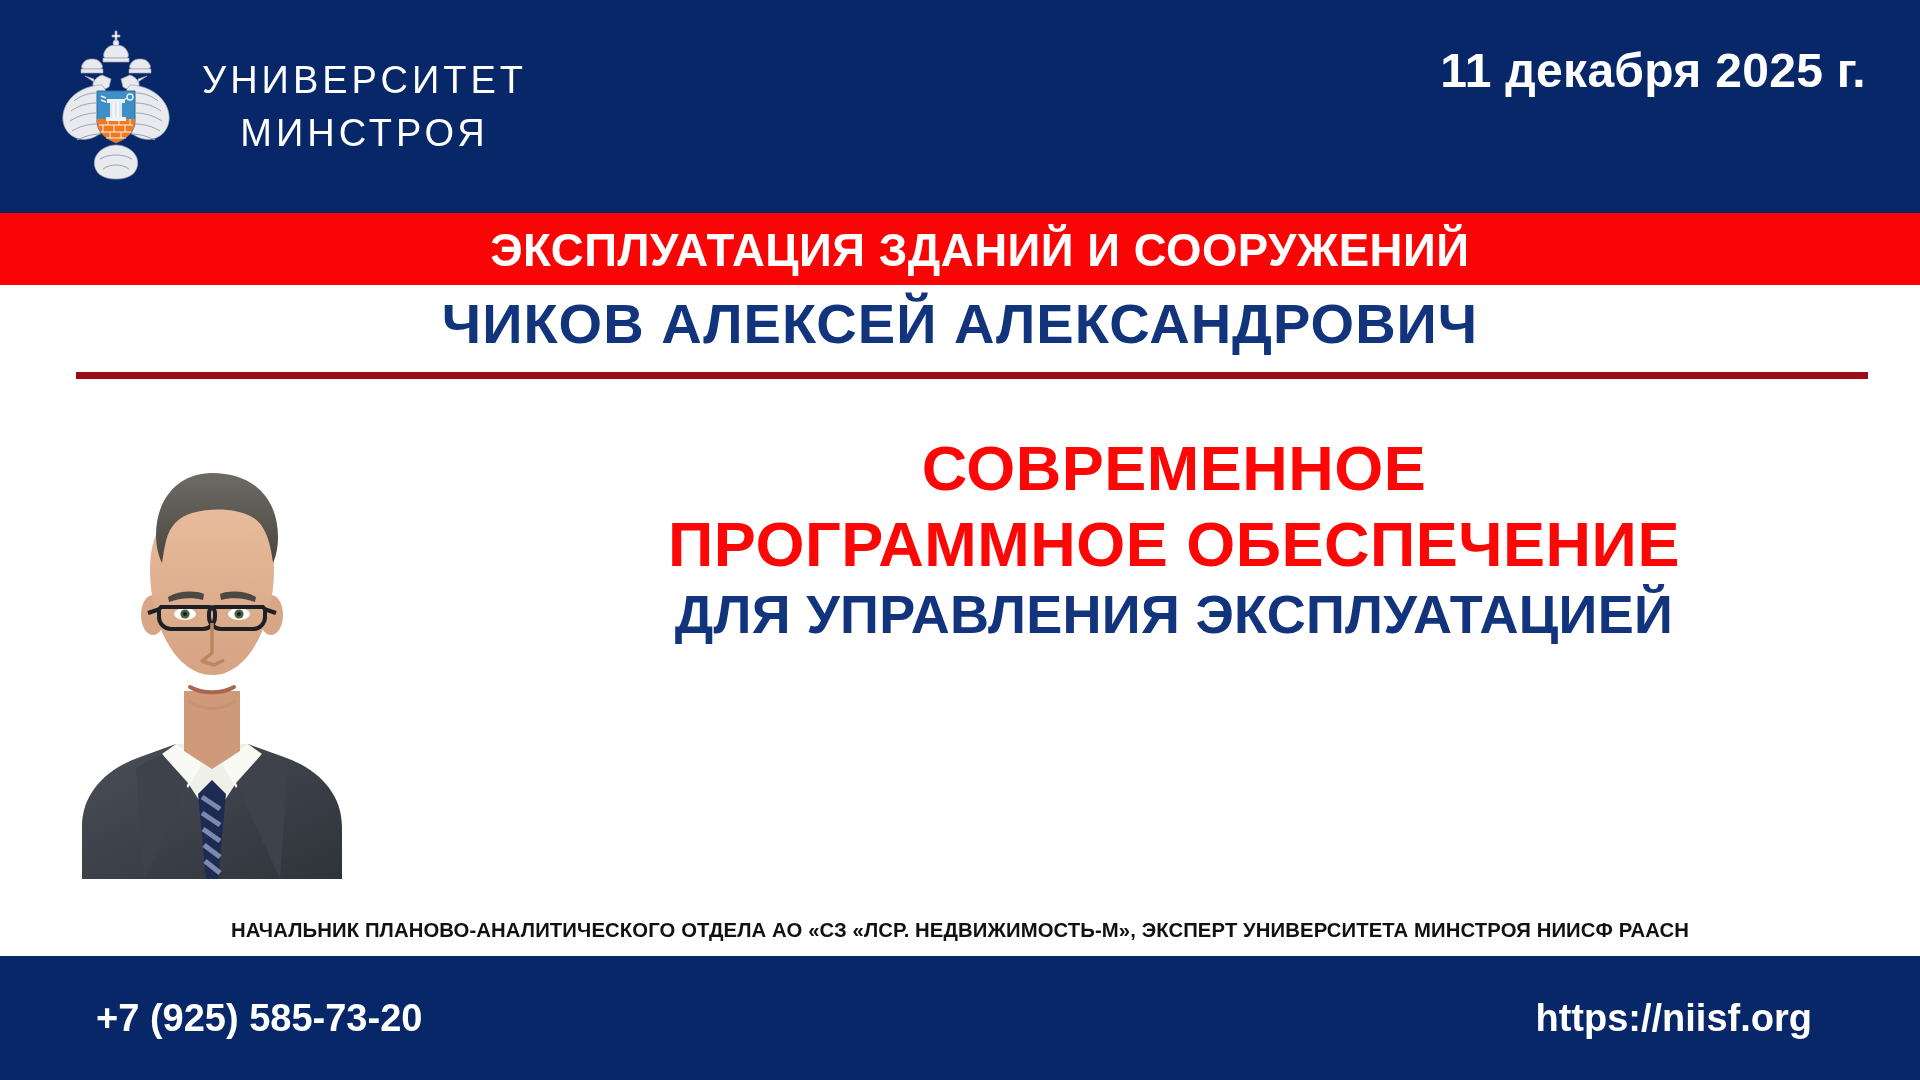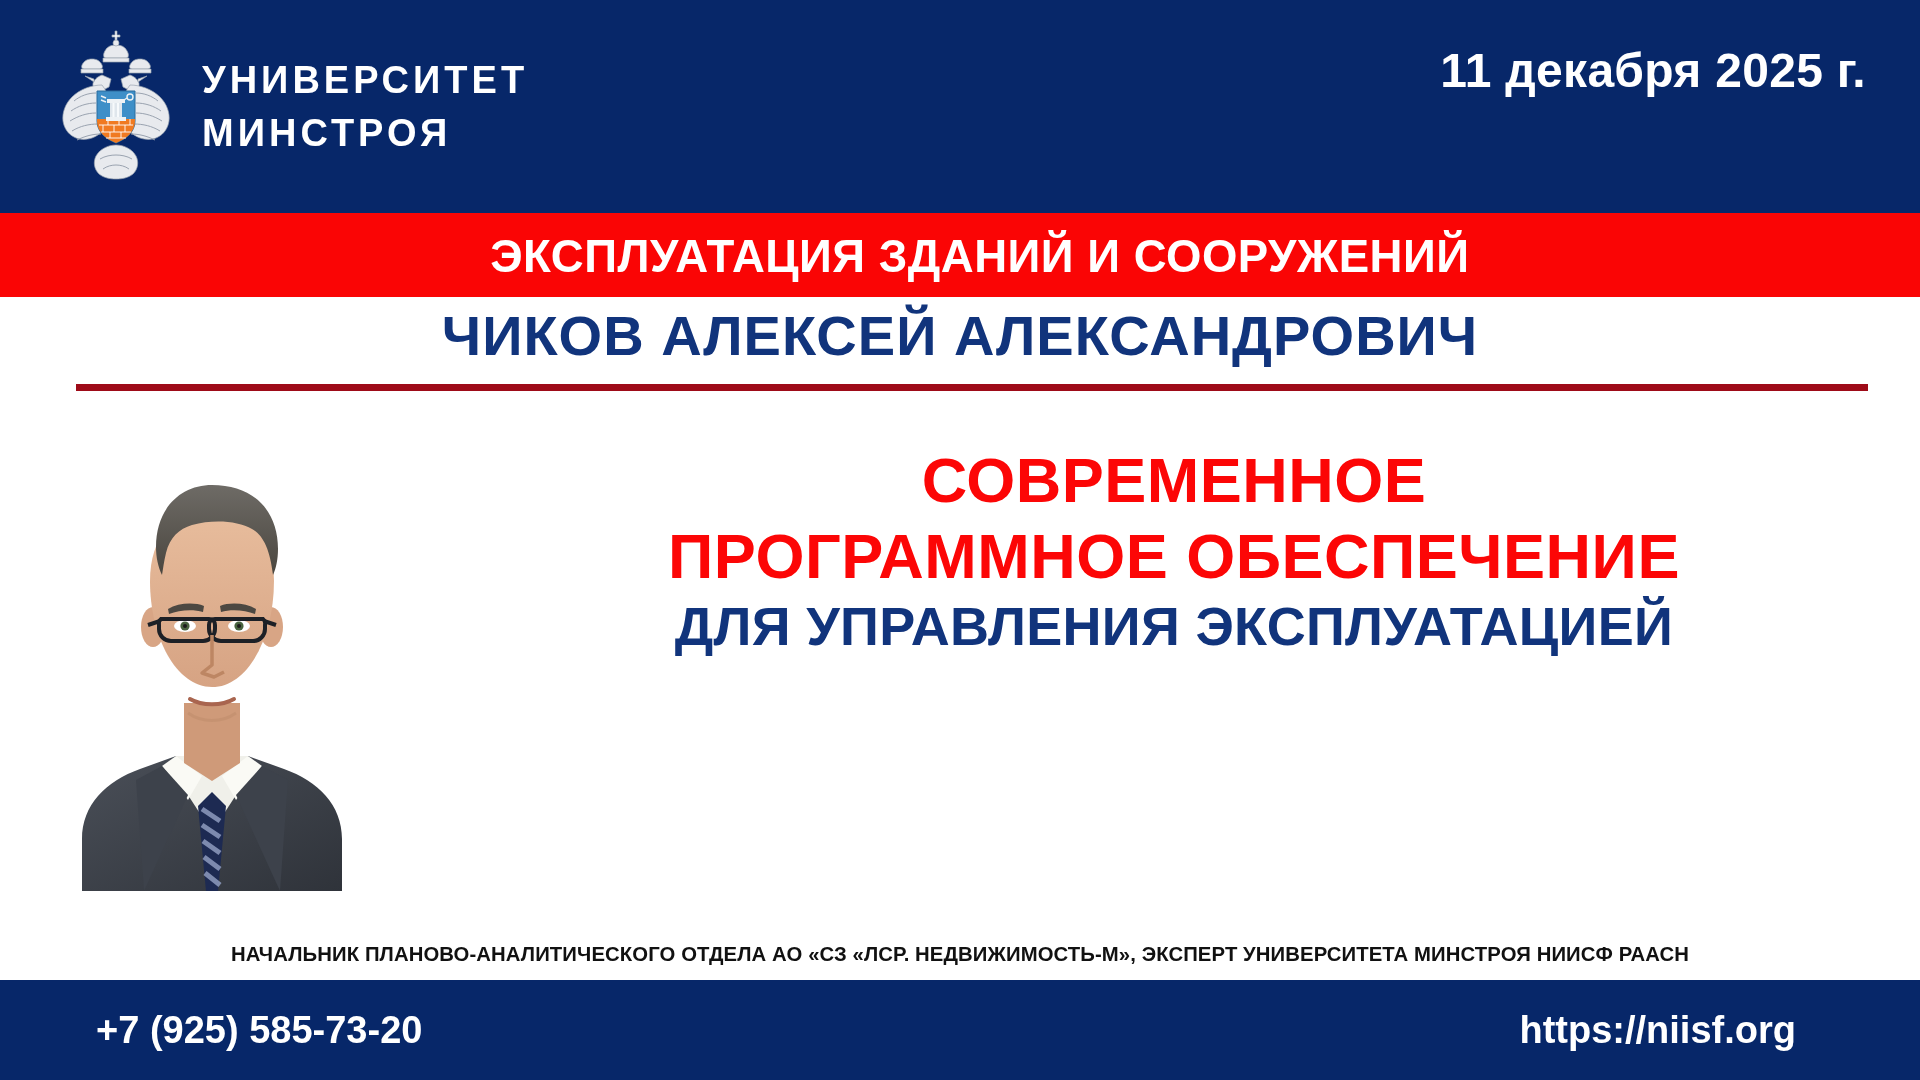--- a/index.html
+++ b/index.html
@@ -29,44 +29,44 @@
   }
   .brand {
     display:flex;
     align-items:center;
     padding-left:56px;
     gap:26px;
   }
   .emblem { width:120px; height:160px; flex:0 0 auto; display:block; }
   .brand-text {
     color:#ffffff;
-    font-weight:700;
+    font-weight:400;
     font-size:38px;
     line-height:1.38;
     letter-spacing:4px;
-    text-align:left;
+    text-align:center;
   }
   .brand-text .l1, .brand-text .l2 { display:block; white-space:nowrap; }
 
   .datetime {
     position:absolute;
     right:54px;
     top:30px;
     color:#ffffff;
     font-weight:700;
     font-size:48px;
     line-height:1.22;
     text-align:right;
     letter-spacing:0.3px;
   }
   .datetime span { display:block; white-space:nowrap;margin-top:12px; }
 
   
   .redbar {
-    height:84px;
+    height:72px;
     background:#fa0505;
     display:flex;
     align-items:center;
     justify-content:center;
     flex:0 0 auto;
     padding-left:40px;
   }
   .redbar-text {
     color:#ffffff;
     font-weight:700;
@@ -147,37 +147,37 @@
     color:#111111;
     font-weight:700;
     font-size:20.5px;
     letter-spacing:0.1px;
     white-space:nowrap;
     transform:scaleX(0.99);
   }
 
   
   .footer {
-    height:100px;
+    height:124px;
     background:#072769;
     flex:0 0 auto;
     display:flex;
     align-items:center;
     position:relative;
   }
   .footer-item {
     color:#ffffff;
     font-weight:700;
     font-size:38px;
     white-space:nowrap;
     position:absolute;
   }
   .f-phone { left:96px; }
   .f-email { left:50%; transform:translateX(-50%); }
-  .f-site  { right:124px; }
+  .f-site  { right:108px; }
 </style>
 </head>
 <body>
 
 <div class="poster">
 
   <div class="header">
     <div class="brand">
       <span class="emblem-wrap">
         <svg class="emblem" viewBox="0 0 120 160" xmlns="http://www.w3.org/2000/svg">

